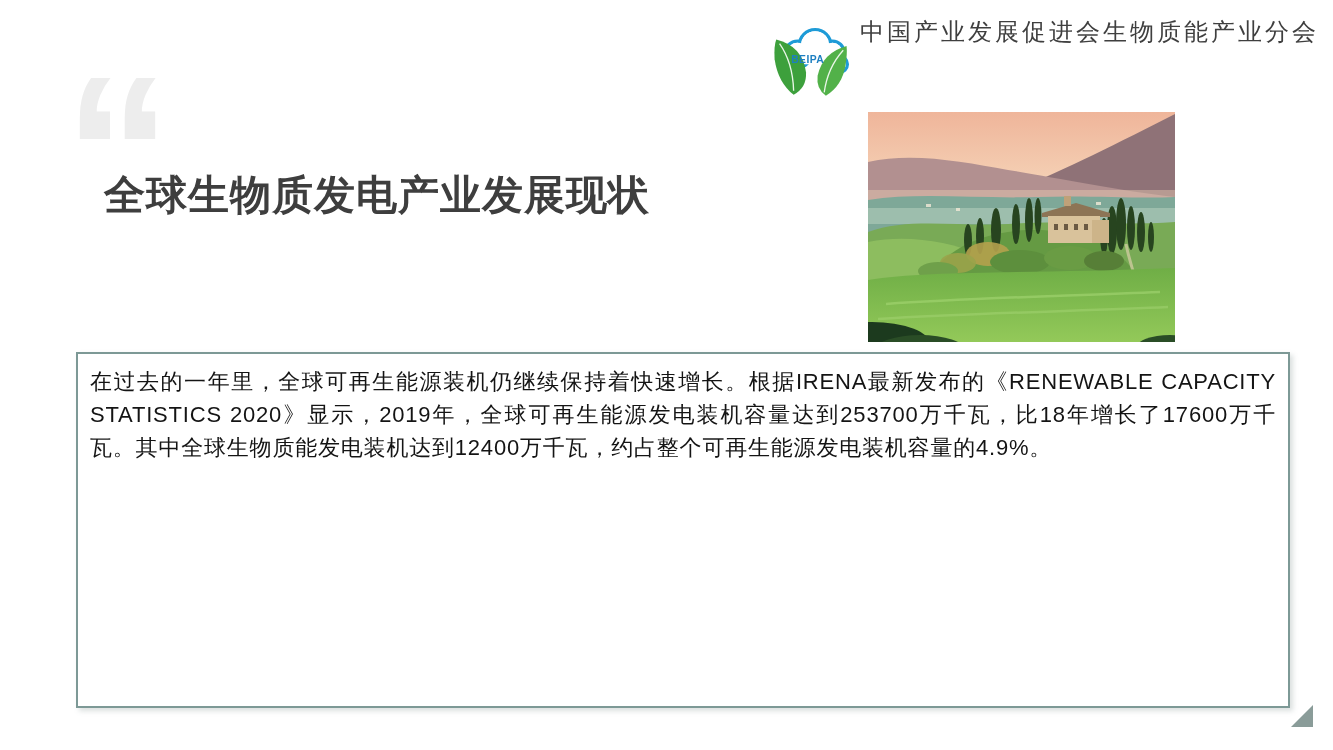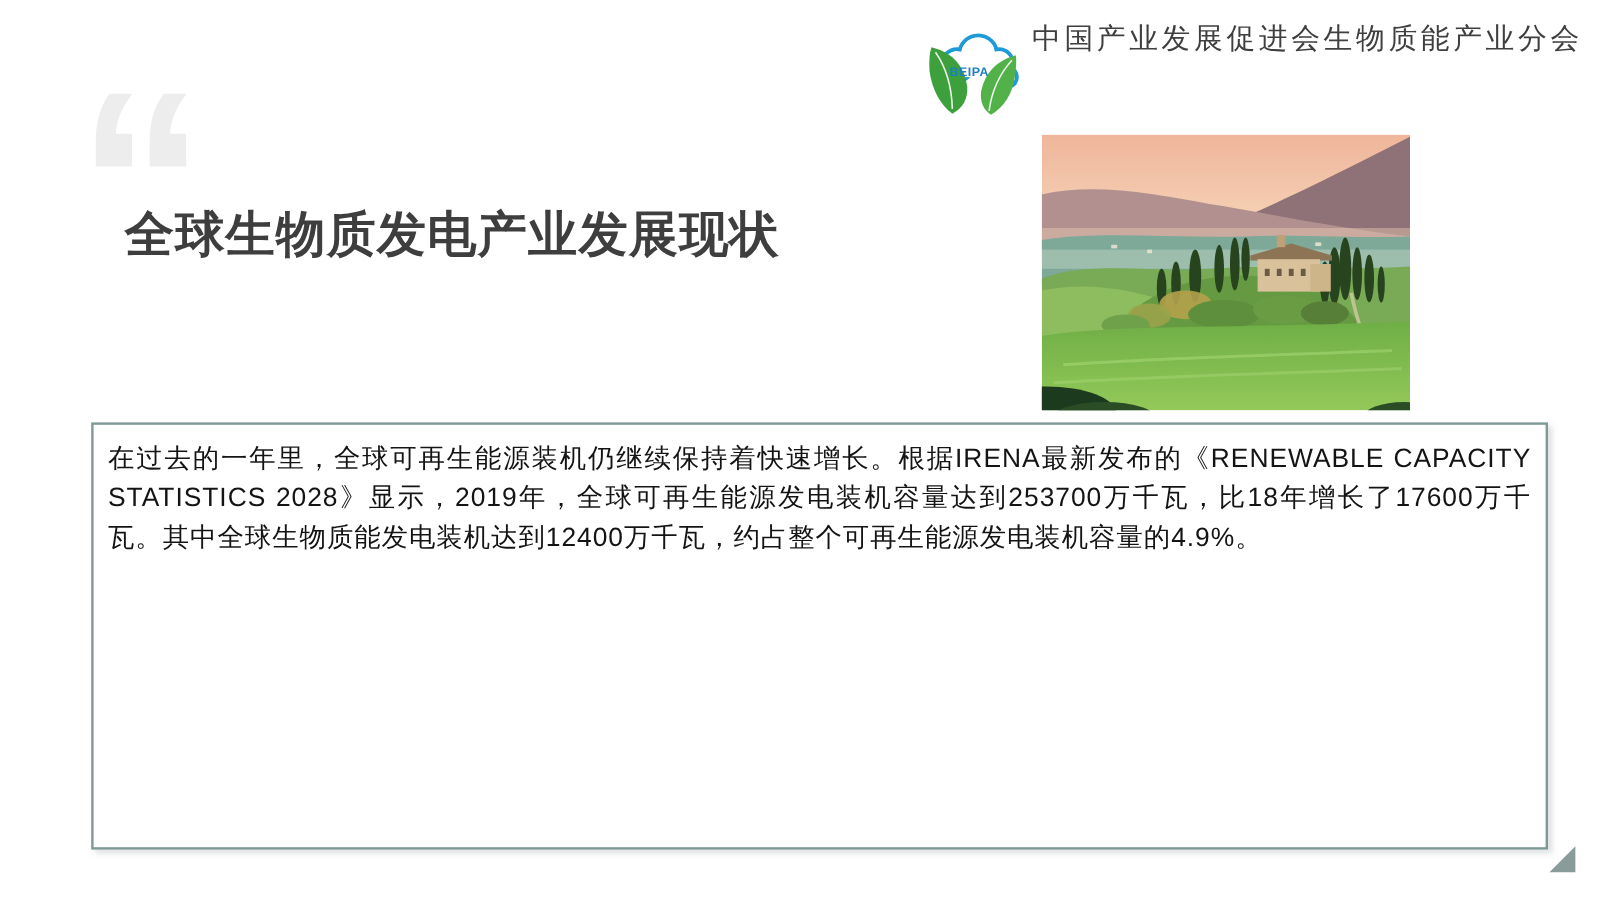--- a/index.html
+++ b/index.html
@@ -188,20 +188,20 @@
       <path d="M18,192 C100,186 200,184 292,180" stroke="#a8d877" stroke-width="2.5" fill="none" opacity="0.55"></path>
       <path d="M10,207 C110,201 210,199 300,195" stroke="#a8d877" stroke-width="2.5" fill="none" opacity="0.45"></path>
 
       <ellipse cx="4" cy="232" rx="58" ry="22" fill="#1c3a1e"></ellipse>
       <ellipse cx="52" cy="238" rx="45" ry="15" fill="#2a4d26"></ellipse>
       <ellipse cx="302" cy="236" rx="34" ry="13" fill="#2a4d26"></ellipse>
     </svg>
   </div>
 
   <div class="content-box">
-    <p>在过去的一年里，全球可再生能源装机仍继续保持着快速增长。根据IRENA最新发布的《RENEWABLE CAPACITY STATISTICS 2028》显示，2019年，全球可再生能源发电装机容量达到253700万千瓦，比18年增长了17600万千瓦。其中全球生物质能发电装机达到12400万千瓦，约占整个可再生能源发电装机容量的4.9%。</p>
+    <p>在过去的一年里，全球可再生能源装机仍继续保持着快速增长。根据IRENA最新发布的《RENEWABLE CAPACITY STATISTICS 2020》显示，2019年，全球可再生能源发电装机容量达到253700万千瓦，比18年增长了17600万千瓦。其中全球生物质能发电装机达到12400万千瓦，约占整个可再生能源发电装机容量的4.9%。</p>
   </div>
 
   <svg class="corner-triangle" width="22" height="22" viewBox="0 0 22 22">
     <polygon points="0,22 22,22 22,0" fill="#8a9c99"></polygon>
   </svg>
 
 </div>
 
 </body></html>

